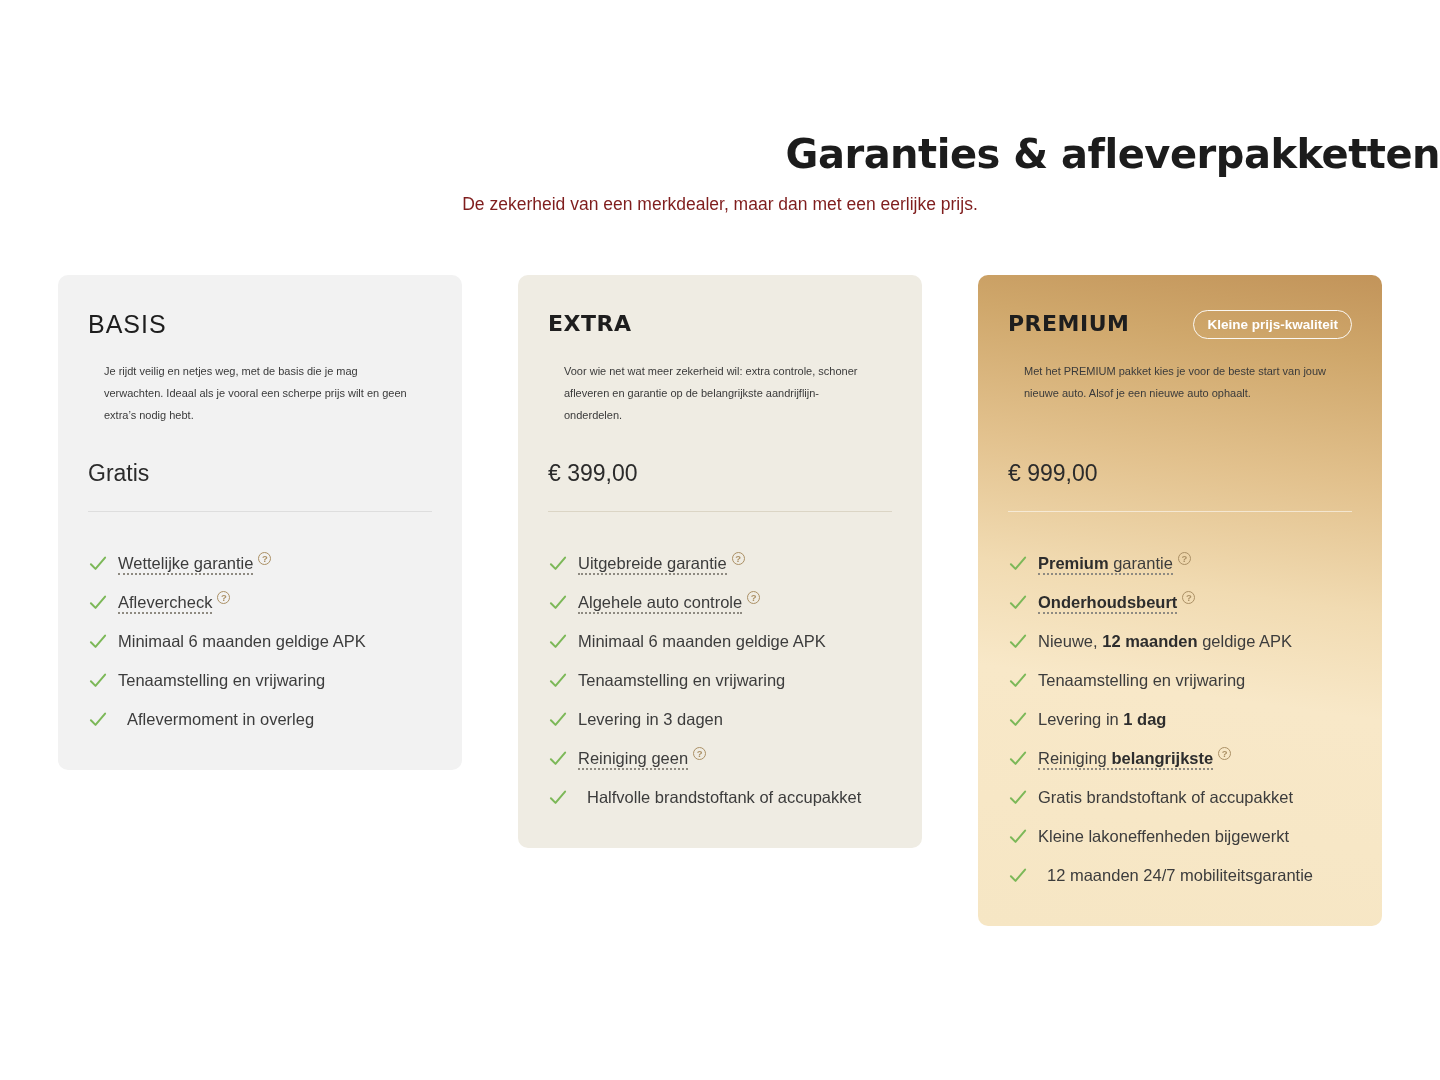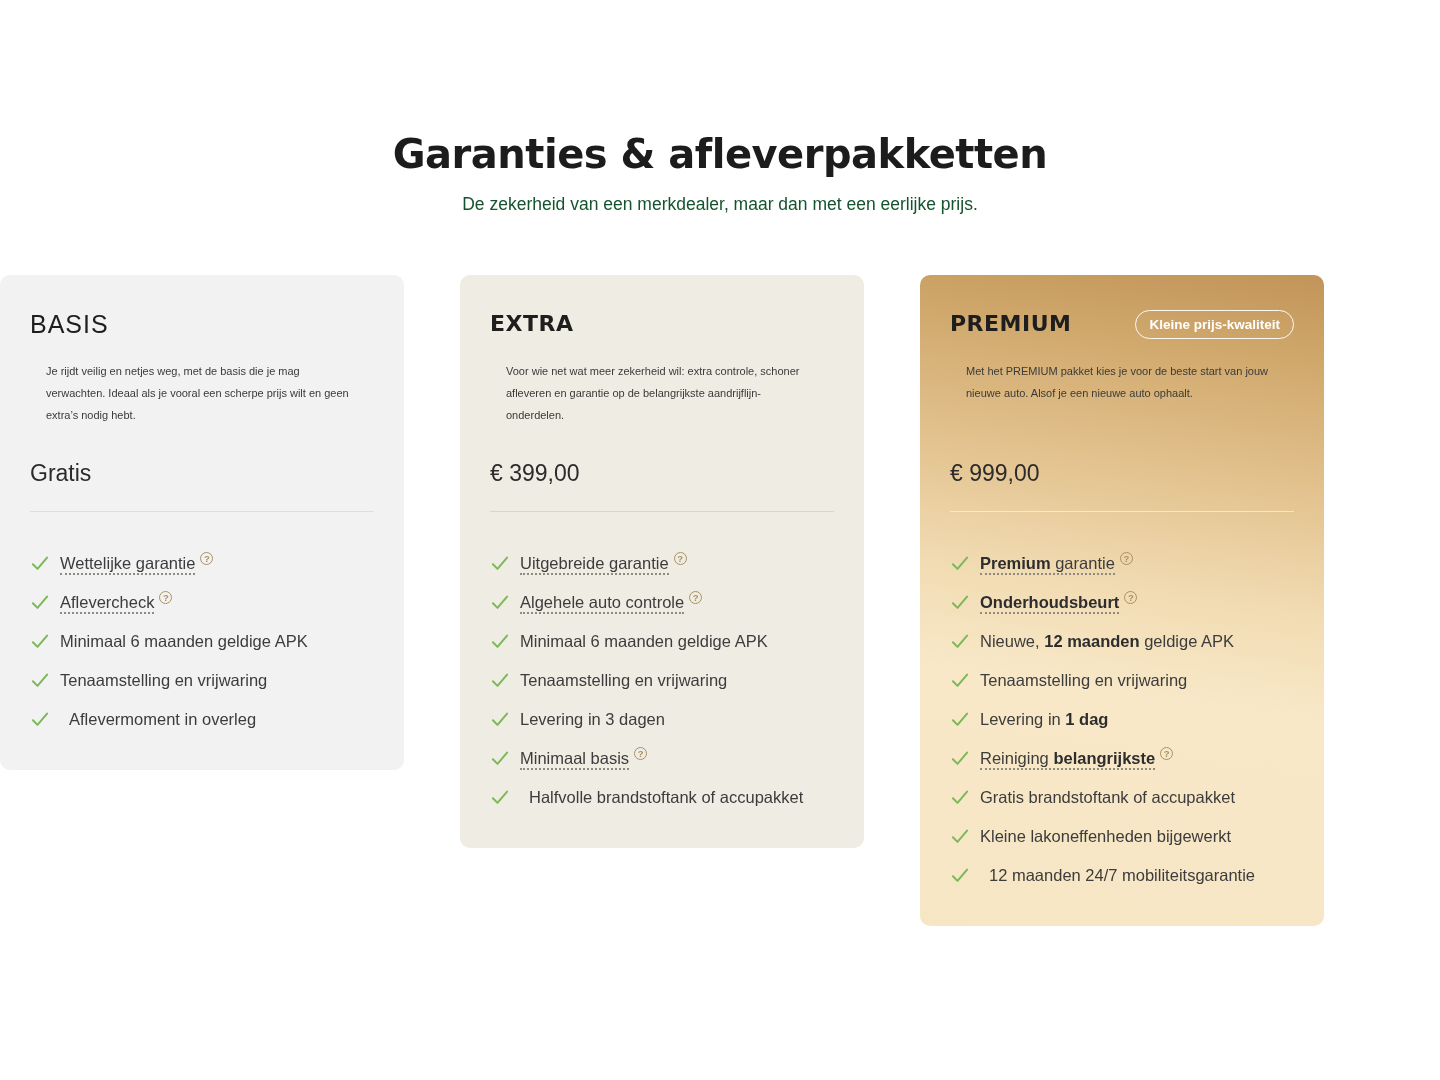--- a/index.html
+++ b/index.html
@@ -15,28 +15,28 @@
     font-family:"Liberation Sans", sans-serif;
     color:var(--text);
     -webkit-font-smoothing:antialiased;
   }
   
   .page-header{text-align:center;padding-top:130px;}
   .page-title{
     margin:0;
     font-family:"DejaVu Sans","Liberation Sans",sans-serif;
     font-size:40px;line-height:48px;font-weight:800;
-    color:var(--title);letter-spacing:-0.5px;
+    color:var(--title);letter-spacing:-0.5px;text-align:right;
   }
   .page-subtitle{
-    margin:15px 0 0;font-size:17.5px;line-height:22px;color:#14532d;
+    margin:15px 0 0;font-size:17.5px;line-height:22px;color:#7f1d1d;
   }
   
   .cards{
-    display:flex;align-items:flex-start;
+    display:flex;justify-content:center;align-items:flex-start;
     gap:56px;margin-top:60px;
   }
   .card{
     width:404px;border-radius:10px;
     padding:34px 30px 40px;
   }
   .card--basis{background:#f2f2f2;--divider:#dedede;}
   .card--extra{background:#efece3;--divider:#dbd5c5;}
   .card--premium{
     background:linear-gradient(188deg,
@@ -165,21 +165,21 @@
         <li class="feature">
           <svg class="check" viewBox="0 0 24 24" aria-hidden="true">
             <path d="M3.5 13.5 L9 19 L20.5 5.5" fill="none" stroke-width="2.4" stroke-linecap="round" stroke-linejoin="round"></path>
           </svg>
           <span class="feature-label">Levering in 3 dagen</span>
         </li>
         <li class="feature">
           <svg class="check" viewBox="0 0 24 24" aria-hidden="true">
             <path d="M3.5 13.5 L9 19 L20.5 5.5" fill="none" stroke-width="2.4" stroke-linecap="round" stroke-linejoin="round"></path>
           </svg>
-          <span class="feature-label"><span class="term-tooltip">Minimaal basis</span><span class="help">?</span></span>
+          <span class="feature-label"><span class="term-tooltip">Reiniging geen</span><span class="help">?</span></span>
         </li>
         <li class="feature">
           <svg class="check" viewBox="0 0 24 24" aria-hidden="true">
             <path d="M3.5 13.5 L9 19 L20.5 5.5" fill="none" stroke-width="2.4" stroke-linecap="round" stroke-linejoin="round"></path>
           </svg>
           <span class="feature-label">Halfvolle brandstoftank of accupakket</span>
         </li>
       </ul>
     </section>
     <section class="card card--premium">

